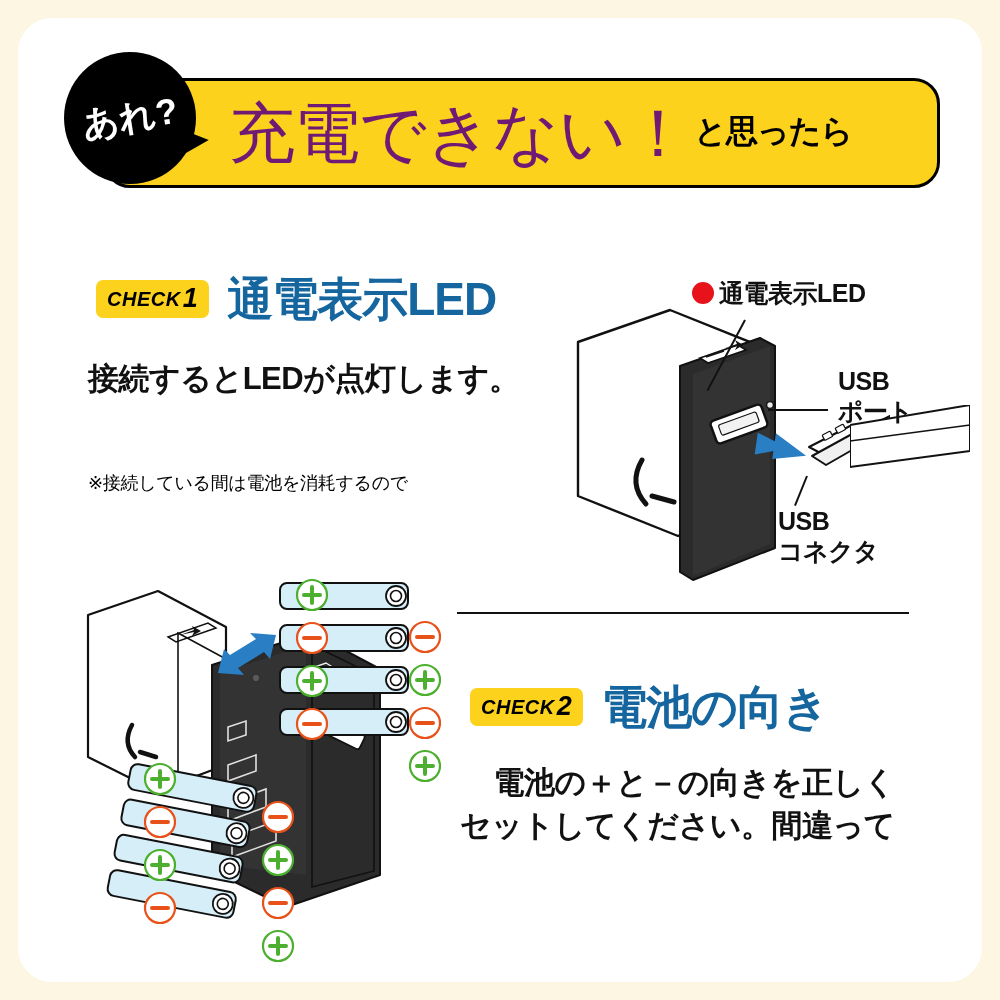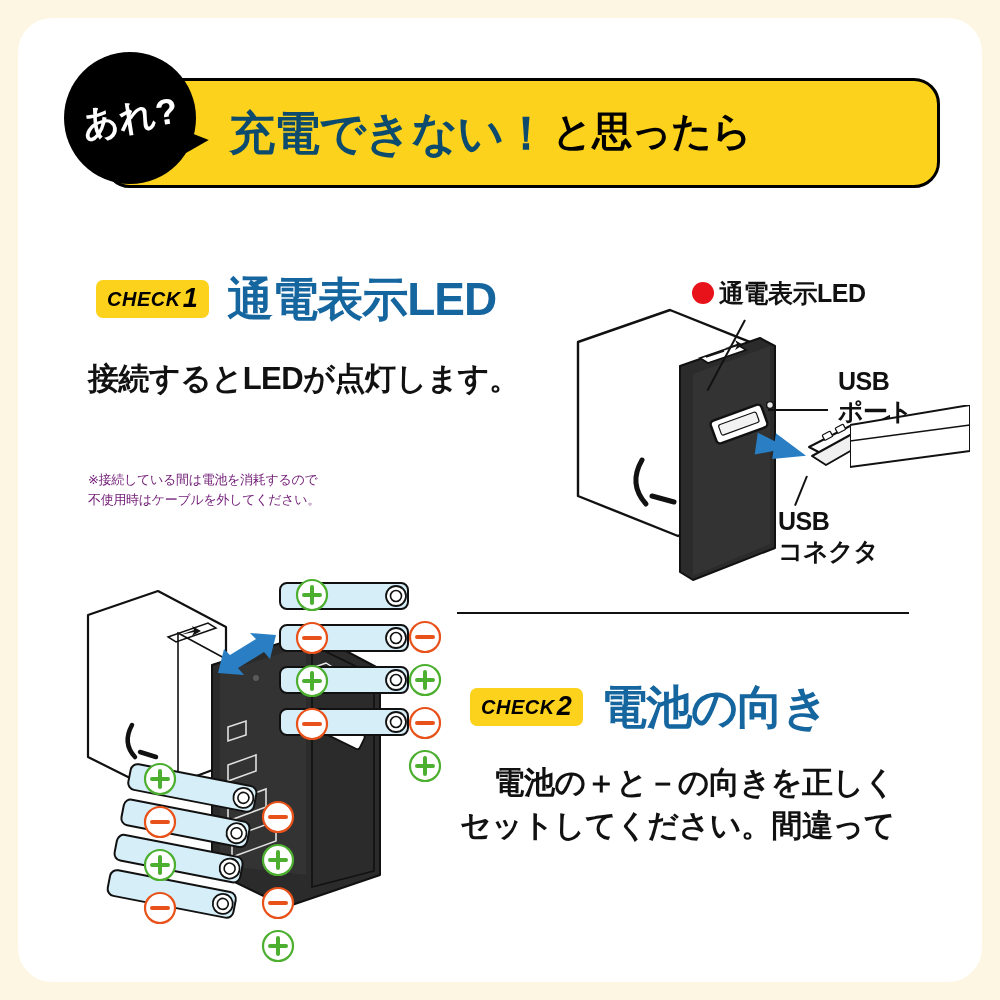--- a/index.html
+++ b/index.html
@@ -19,25 +19,25 @@
     position:absolute;left:104px;top:78px;width:836px;height:110px;
     background:#fcd21c;border:3px solid #000;border-radius:26px;
     box-sizing:border-box;
   }
   .banner-inner{
     position:absolute;left:0;top:0;right:0;bottom:0;
     display:flex;align-items:center;justify-content:flex-start;
     padding-left:122px;
   }
   .title-main{
-    font-size:46px;font-weight:700;color:#0c4a6e;letter-spacing:-1px;
+    font-size:66px;font-weight:400;color:#701a75;letter-spacing:-1px;
     line-height:1;white-space:nowrap;
   }
   .title-sub{
-    font-size:40px;font-weight:700;color:#000;letter-spacing:-1px;
+    font-size:32px;font-weight:700;color:#000;letter-spacing:-1px;
     line-height:1;white-space:nowrap;margin-left:4px;padding-bottom:4px;
   }
   .bubble{
     position:absolute;left:64px;top:52px;width:132px;height:132px;
     background:#000;border-radius:50%;z-index:5;
   }
   .bubble-tail{
     position:absolute;left:172px;top:128px;width:0;height:0;z-index:4;
     border-left:36px solid #000;
     border-top:10px solid transparent;
@@ -67,21 +67,21 @@
   .head-row{display:flex;align-items:center;gap:18px;}
 
   
   #sec1-head{position:absolute;left:96px;top:276px;}
   .body-text{
     font-size:31px;font-weight:600;color:#111;line-height:1.38;
     letter-spacing:-0.5px;white-space:nowrap;
   }
   #sec1-body{position:absolute;left:88px;top:358px;}
   .note-text{
-    font-size:13px;color:#701a75;line-height:1.5;letter-spacing:-0.3px;
+    font-size:18px;color:#000000;line-height:1.5;letter-spacing:-0.3px;
     white-space:nowrap;
   }
   #sec1-note{position:absolute;left:88px;top:470px;}
 
   
   .divider{
     position:absolute;left:457px;top:612px;width:452px;height:0;
     border-top:2px solid #111;
   }
 
@@ -131,21 +131,20 @@
       </span>
     <span class="sec-title">通電表示LED</span>
   </div>
 
   <div id="sec1-body">
     <div class="body-text">接続するとLEDが点灯します。</div>
   </div>
 
   <div id="sec1-note">
     <div class="note-text">※接続している間は電池を消耗するので</div>
-    <div class="note-text ind">不使用時はケーブルを外してください。</div>
   </div>
 
   <svg class="ill" style="left:560px;top:300px;" width="330" height="290" viewBox="0 0 330 290">
 
     <path d="M18 42 L110 10 L205 48 L205 195 L118 236 L18 196 Z" fill="#ffffff" stroke="#111" stroke-width="2.4" stroke-linejoin="round"></path>
 
     <path d="M120 66 L200 38 L215 46 L215 248 L133 280 L120 272 Z" fill="#2b2b2b" stroke="#111" stroke-width="2" stroke-linejoin="round"></path>
     <path d="M133 74 L210 46 L210 244 L133 276 Z" fill="#333333"></path>
 
     <path d="M140 58 L178 45 L186 50 L148 63 Z" fill="#ffffff" stroke="#111" stroke-width="1.6"></path>

